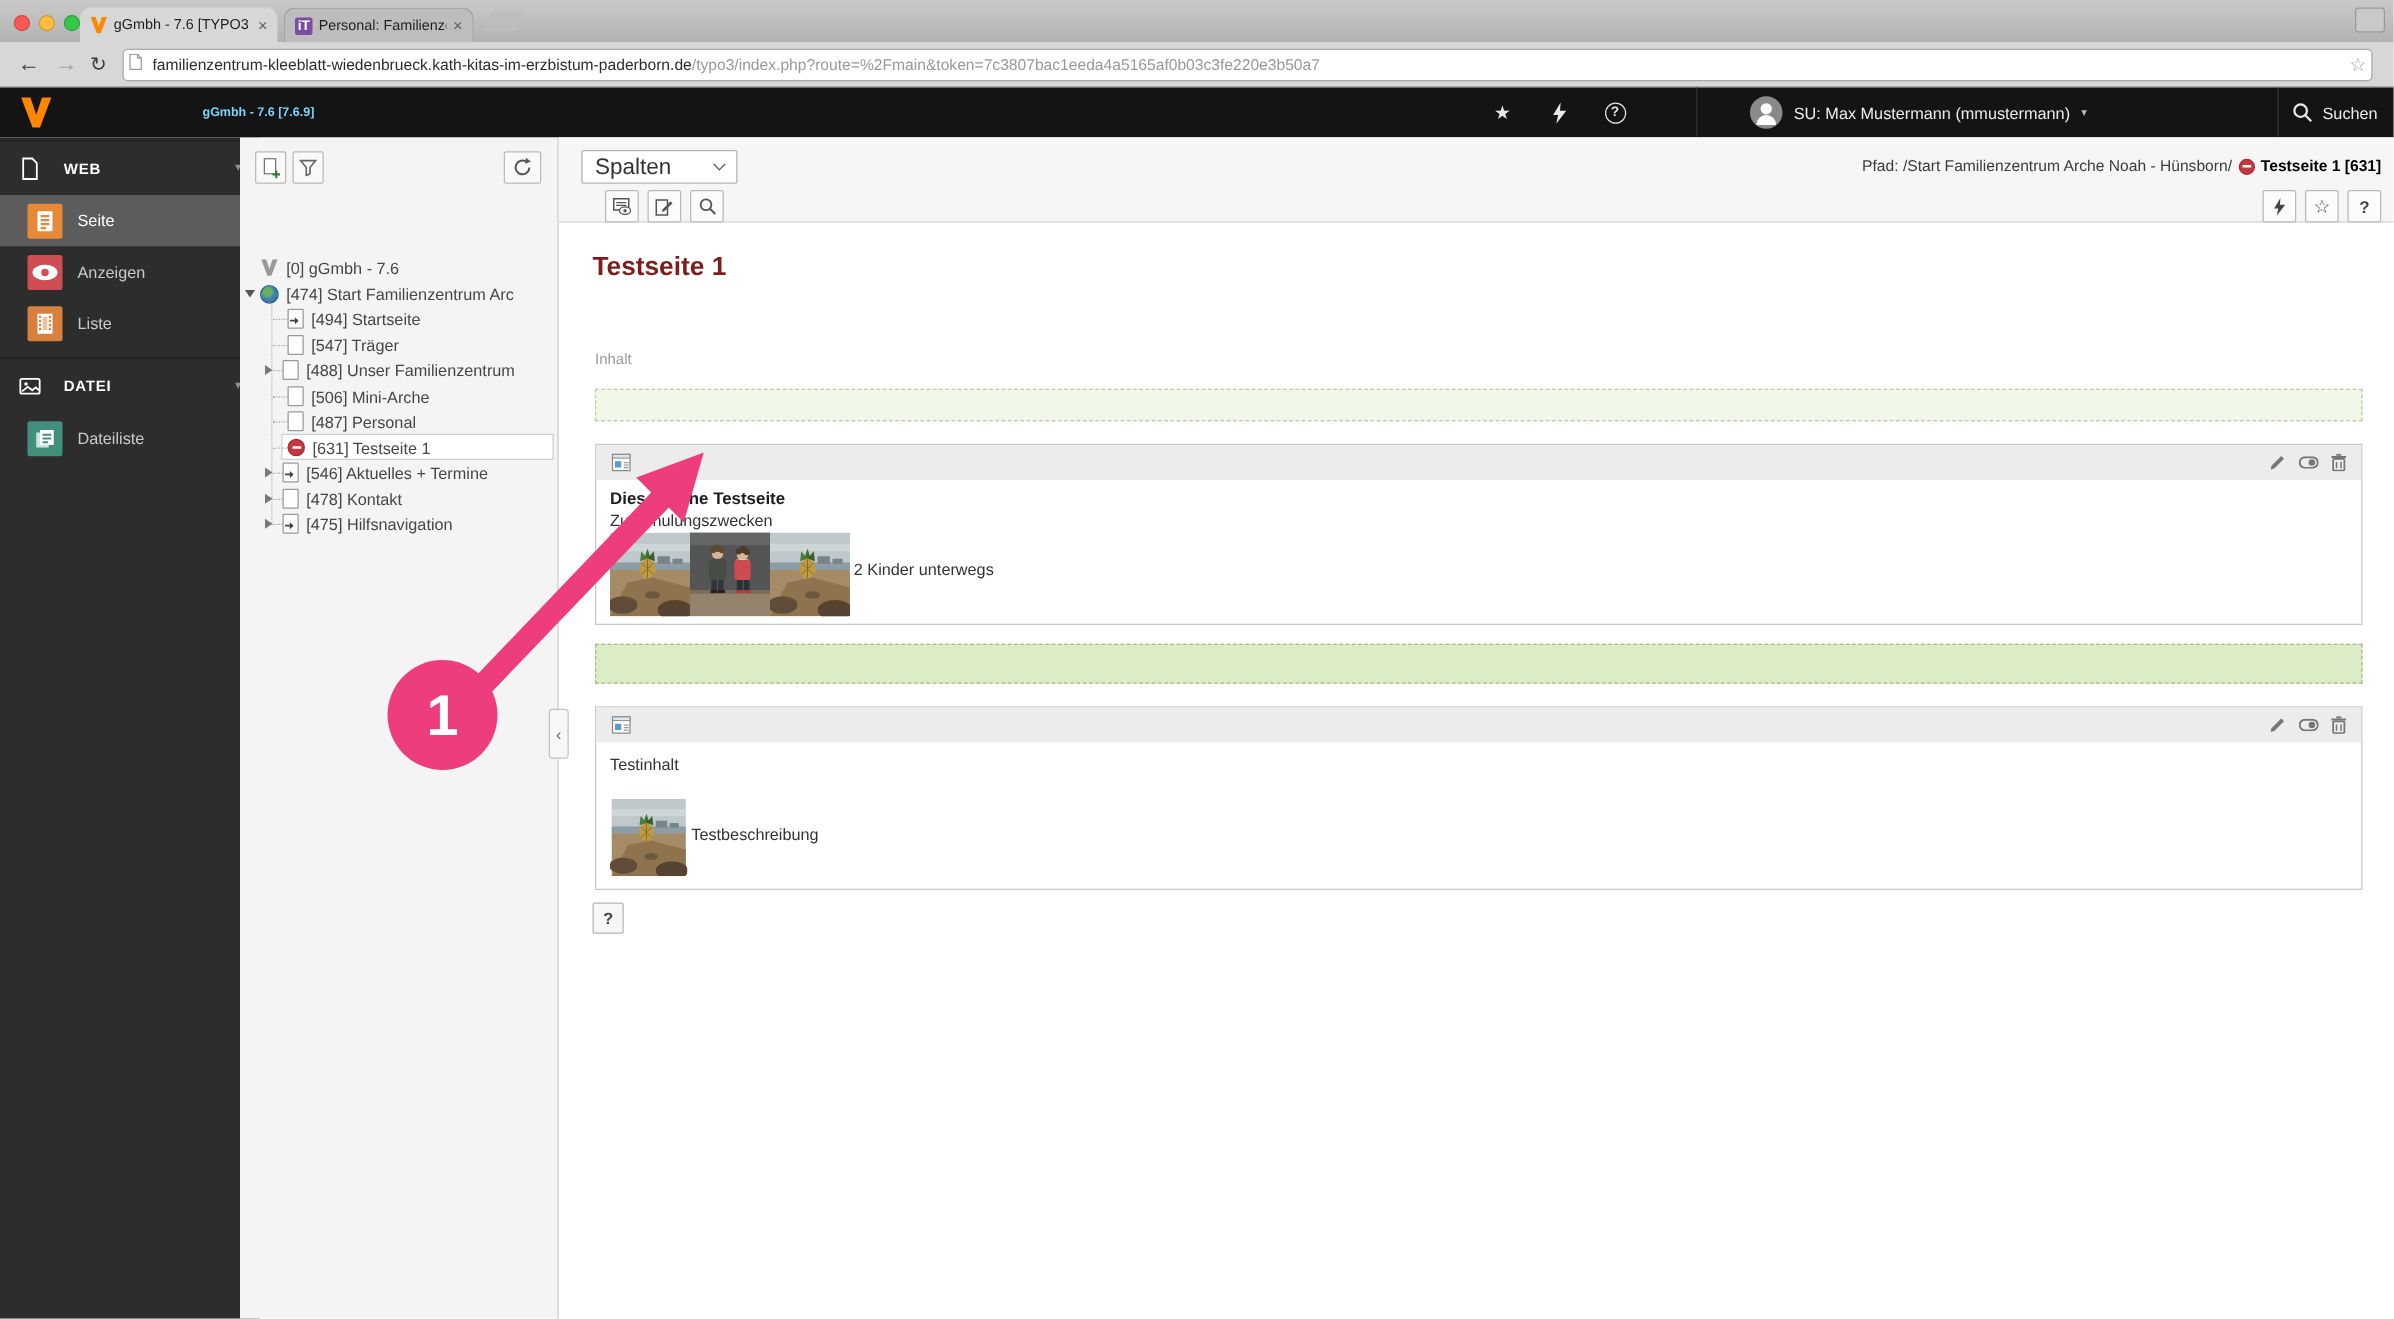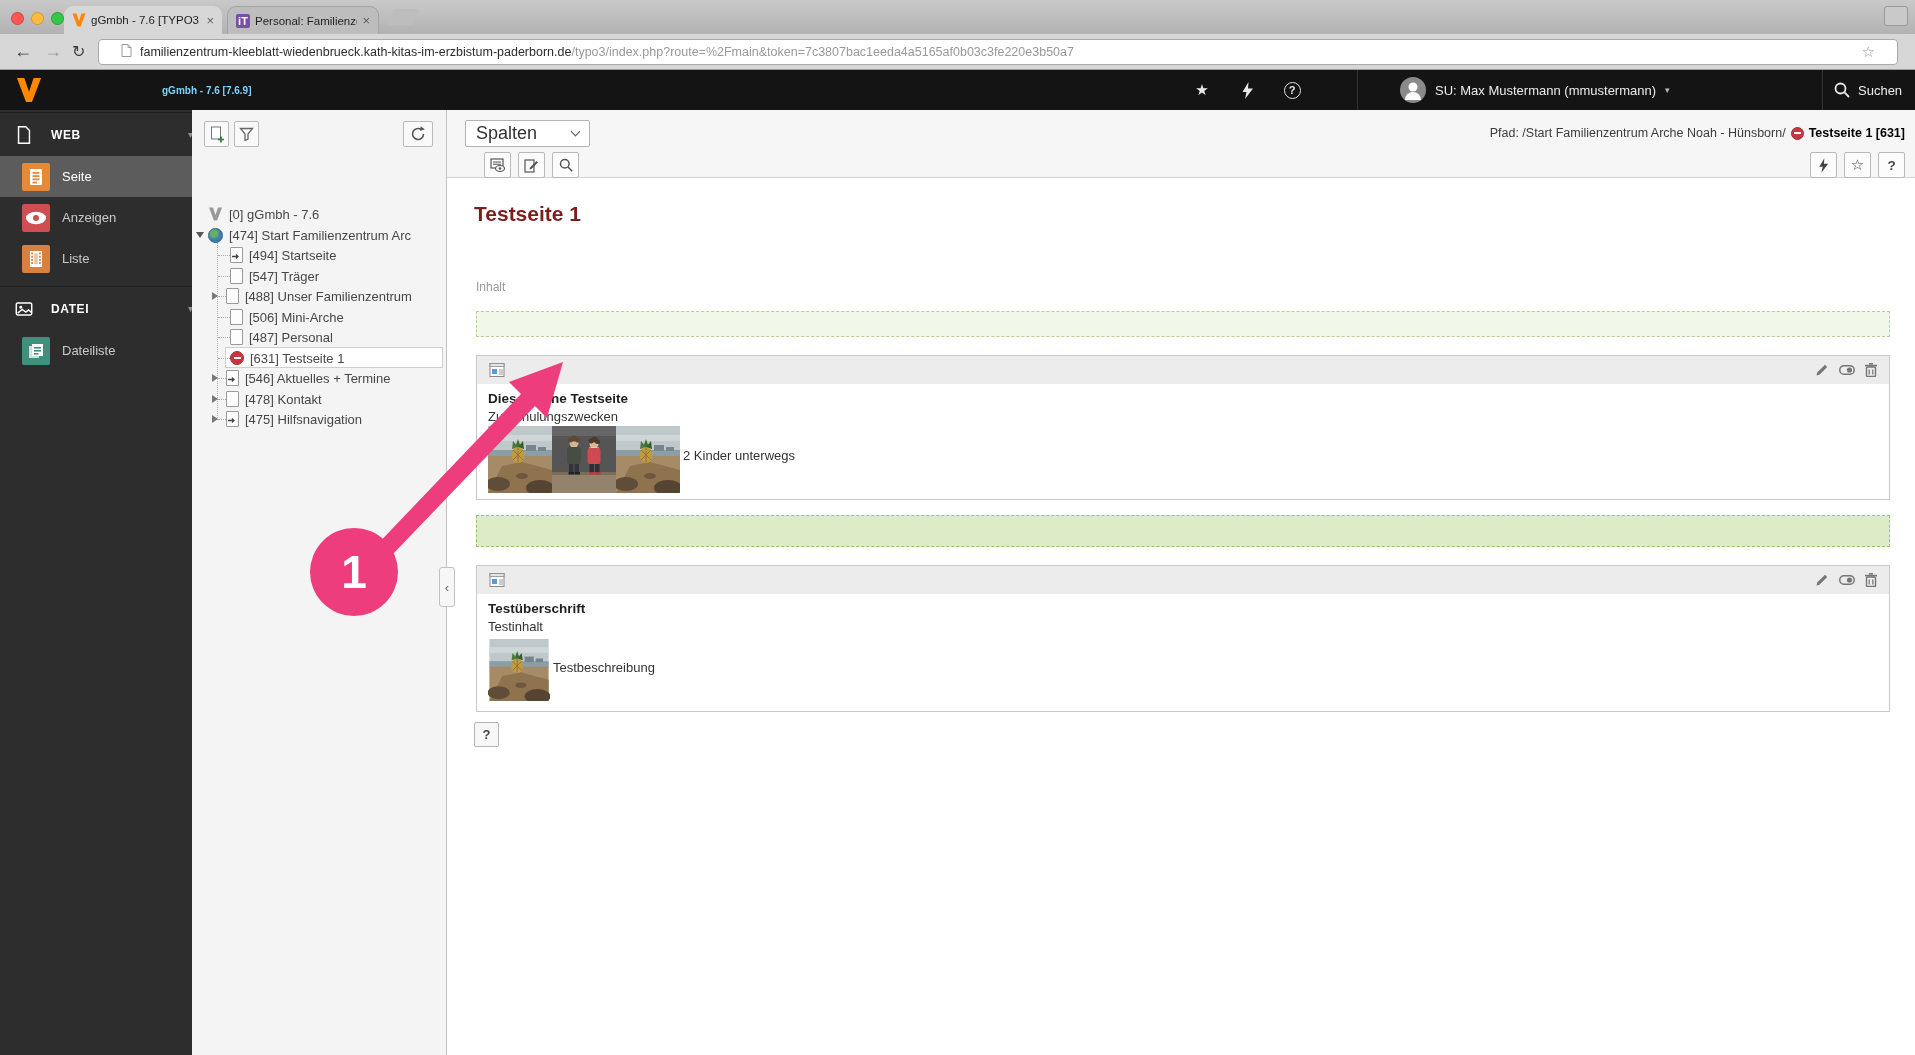--- a/index.html
+++ b/index.html
@@ -15,21 +15,21 @@
 .tab.inactive { left:227px; width:152px; background:#bdbdbd; border:1px solid #a3a3a3; border-bottom:none; }
 .tab-title { flex:1; font-size:11.5px; color:#1f1f1f; white-space:nowrap; overflow:hidden; margin:0 5px; }
 .tab-close { color:#5f5f5f; font-size:13px; line-height:1; }
 .favicon { width:14px; height:14px; flex:none; }
 .fav-personal { background:#7a4fa3; border-radius:2px; color:#fff; font-size:11px; font-weight:bold; display:flex; align-items:center; justify-content:center; }
 #newtab-stub { position:absolute; left:390px; top:9px; width:26px; height:16px; background:#bdbdbd; border-radius:2px; transform:skewX(-22deg); }
 #win-btn { position:absolute; left:1884px; top:6px; width:24px; height:20px; background:#c9c9c9; border:1px solid #999; border-radius:3px; }
 #urlrow { position:absolute; left:0; top:34px; width:1915px; height:36px; background:#d7d7d7; border-bottom:1px solid #9c9c9c; }
 .navbtn { position:absolute; top:0; height:35px; display:flex; align-items:center; font-size:18px; color:#3c3c3c; cursor:pointer; }
 #nav-back{ left:14px; } #nav-fwd{ left:44px; color:#9f9f9f; } #nav-reload{ left:72px; font-size:16px; }
-#urlbar { position:absolute; left:98px; top:5px; width:1800px; height:26px; background:#fff; border:1px solid #a9a9a9; border-radius:4px; display:flex; align-items:center; padding:0 22px; }
+#urlbar { position:absolute; left:98px; top:5px; width:1800px; height:26px; background:#fff; border:1px solid #a9a9a9; border-radius:4px; display:flex; align-items:center; padding:0 4px; }
 #url-text { flex:1; font-size:12.5px; color:#2d2d2d; white-space:nowrap; overflow:hidden; margin-left:8px; }
 #url-text .path { color:#999; }
 #url-star { color:#9a9a9a; font-size:15px; cursor:pointer; }
 
 
 #t3bar { position:absolute; left:0; top:70px; width:1915px; height:40px; background:#141414; }
 #t3logo { position:absolute; left:16px; top:7px; }
 #t3title { position:absolute; left:162px; top:0; height:40px; display:flex; align-items:center; color:#7dd3fc; font-size:10px; font-weight:bold; }
 .tb-item { position:absolute; top:0; height:40px; display:flex; align-items:center; justify-content:center; color:#e8e8e8; cursor:pointer; }
 #tb-star { left:1180px; width:44px; font-size:15px; }
@@ -543,21 +543,20 @@
             <svg width="12" height="14" viewBox="0 0 12 14">
               <rect x="1.5" y="4" width="9" height="9.5" rx="1" fill="none" stroke="#767676" stroke-width="1.4"></rect>
               <rect x="0" y="1.8" width="12" height="1.6" fill="#767676"></rect>
               <rect x="4" y="0" width="4" height="1.6" fill="#767676"></rect>
               <path d="M4.2 6.5 v5 M7.8 6.5 v5" stroke="#767676" stroke-width="1.2"></path>
             </svg>
           </span>
       </span>
     </div>
     <div class="ce-body">
-      <div class="ce-title">Testüberschrift</div>
       <div class="ce-sub">Testinhalt</div>
       <svg class="thumb2" width="62" height="62" viewBox="0 0 64 64">
           <use href="#sym-beach"></use>
         </svg>
       <span class="caption2">Testbeschreibung</span>
     </div>
   </div>
 
   <div id="help-btn">?</div>
 </div>

